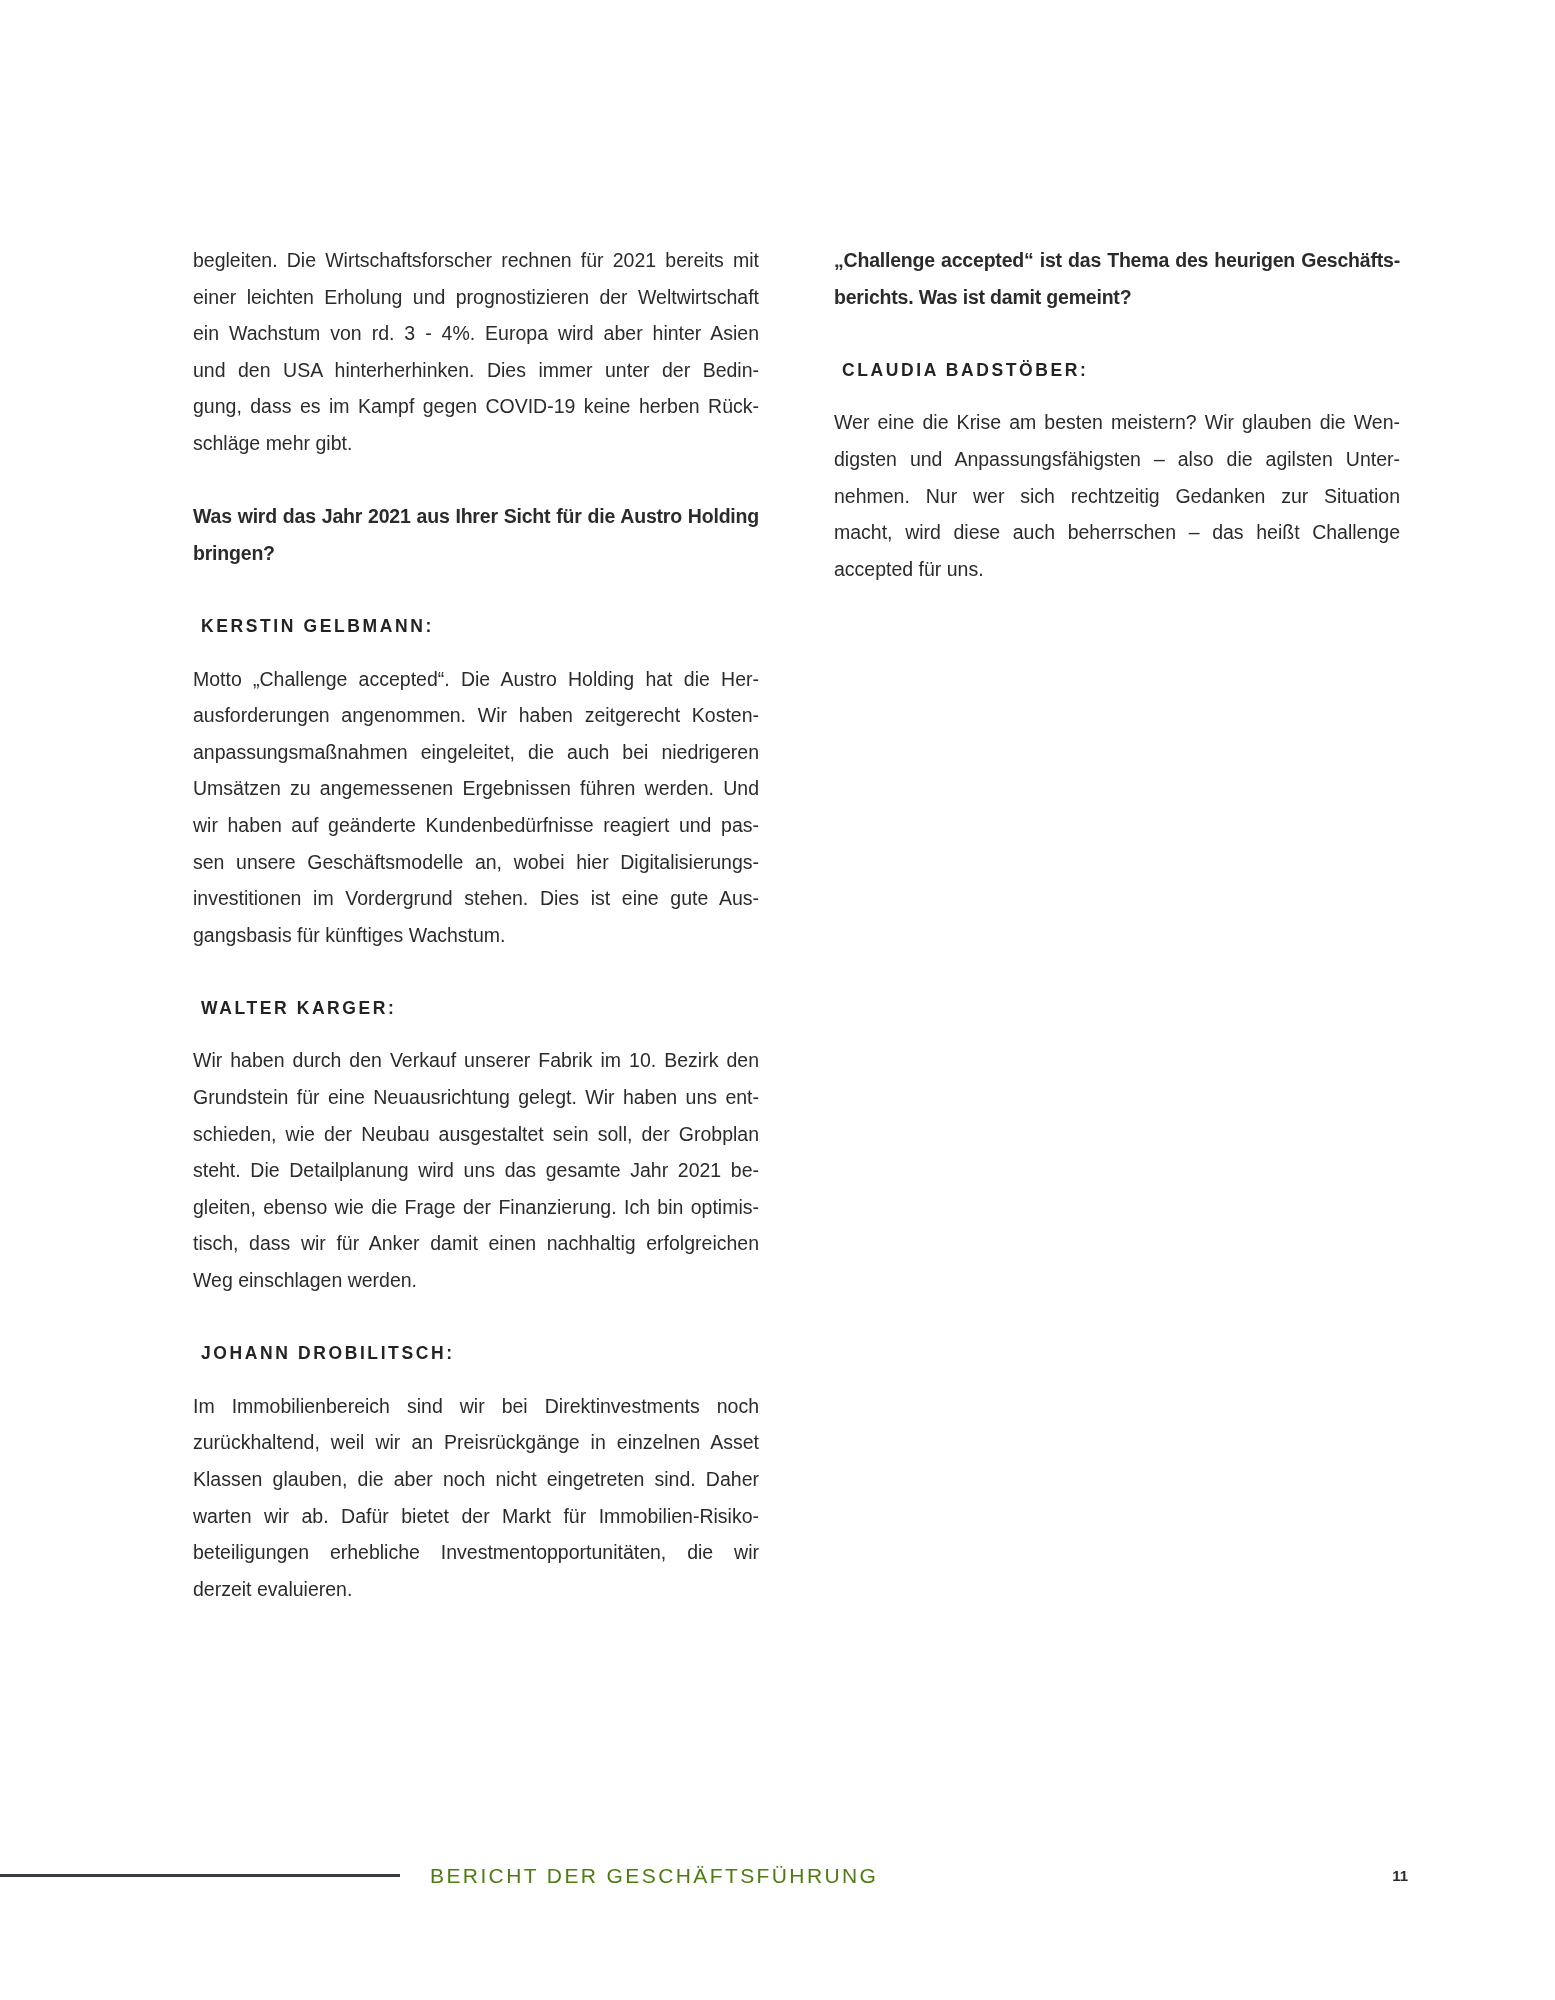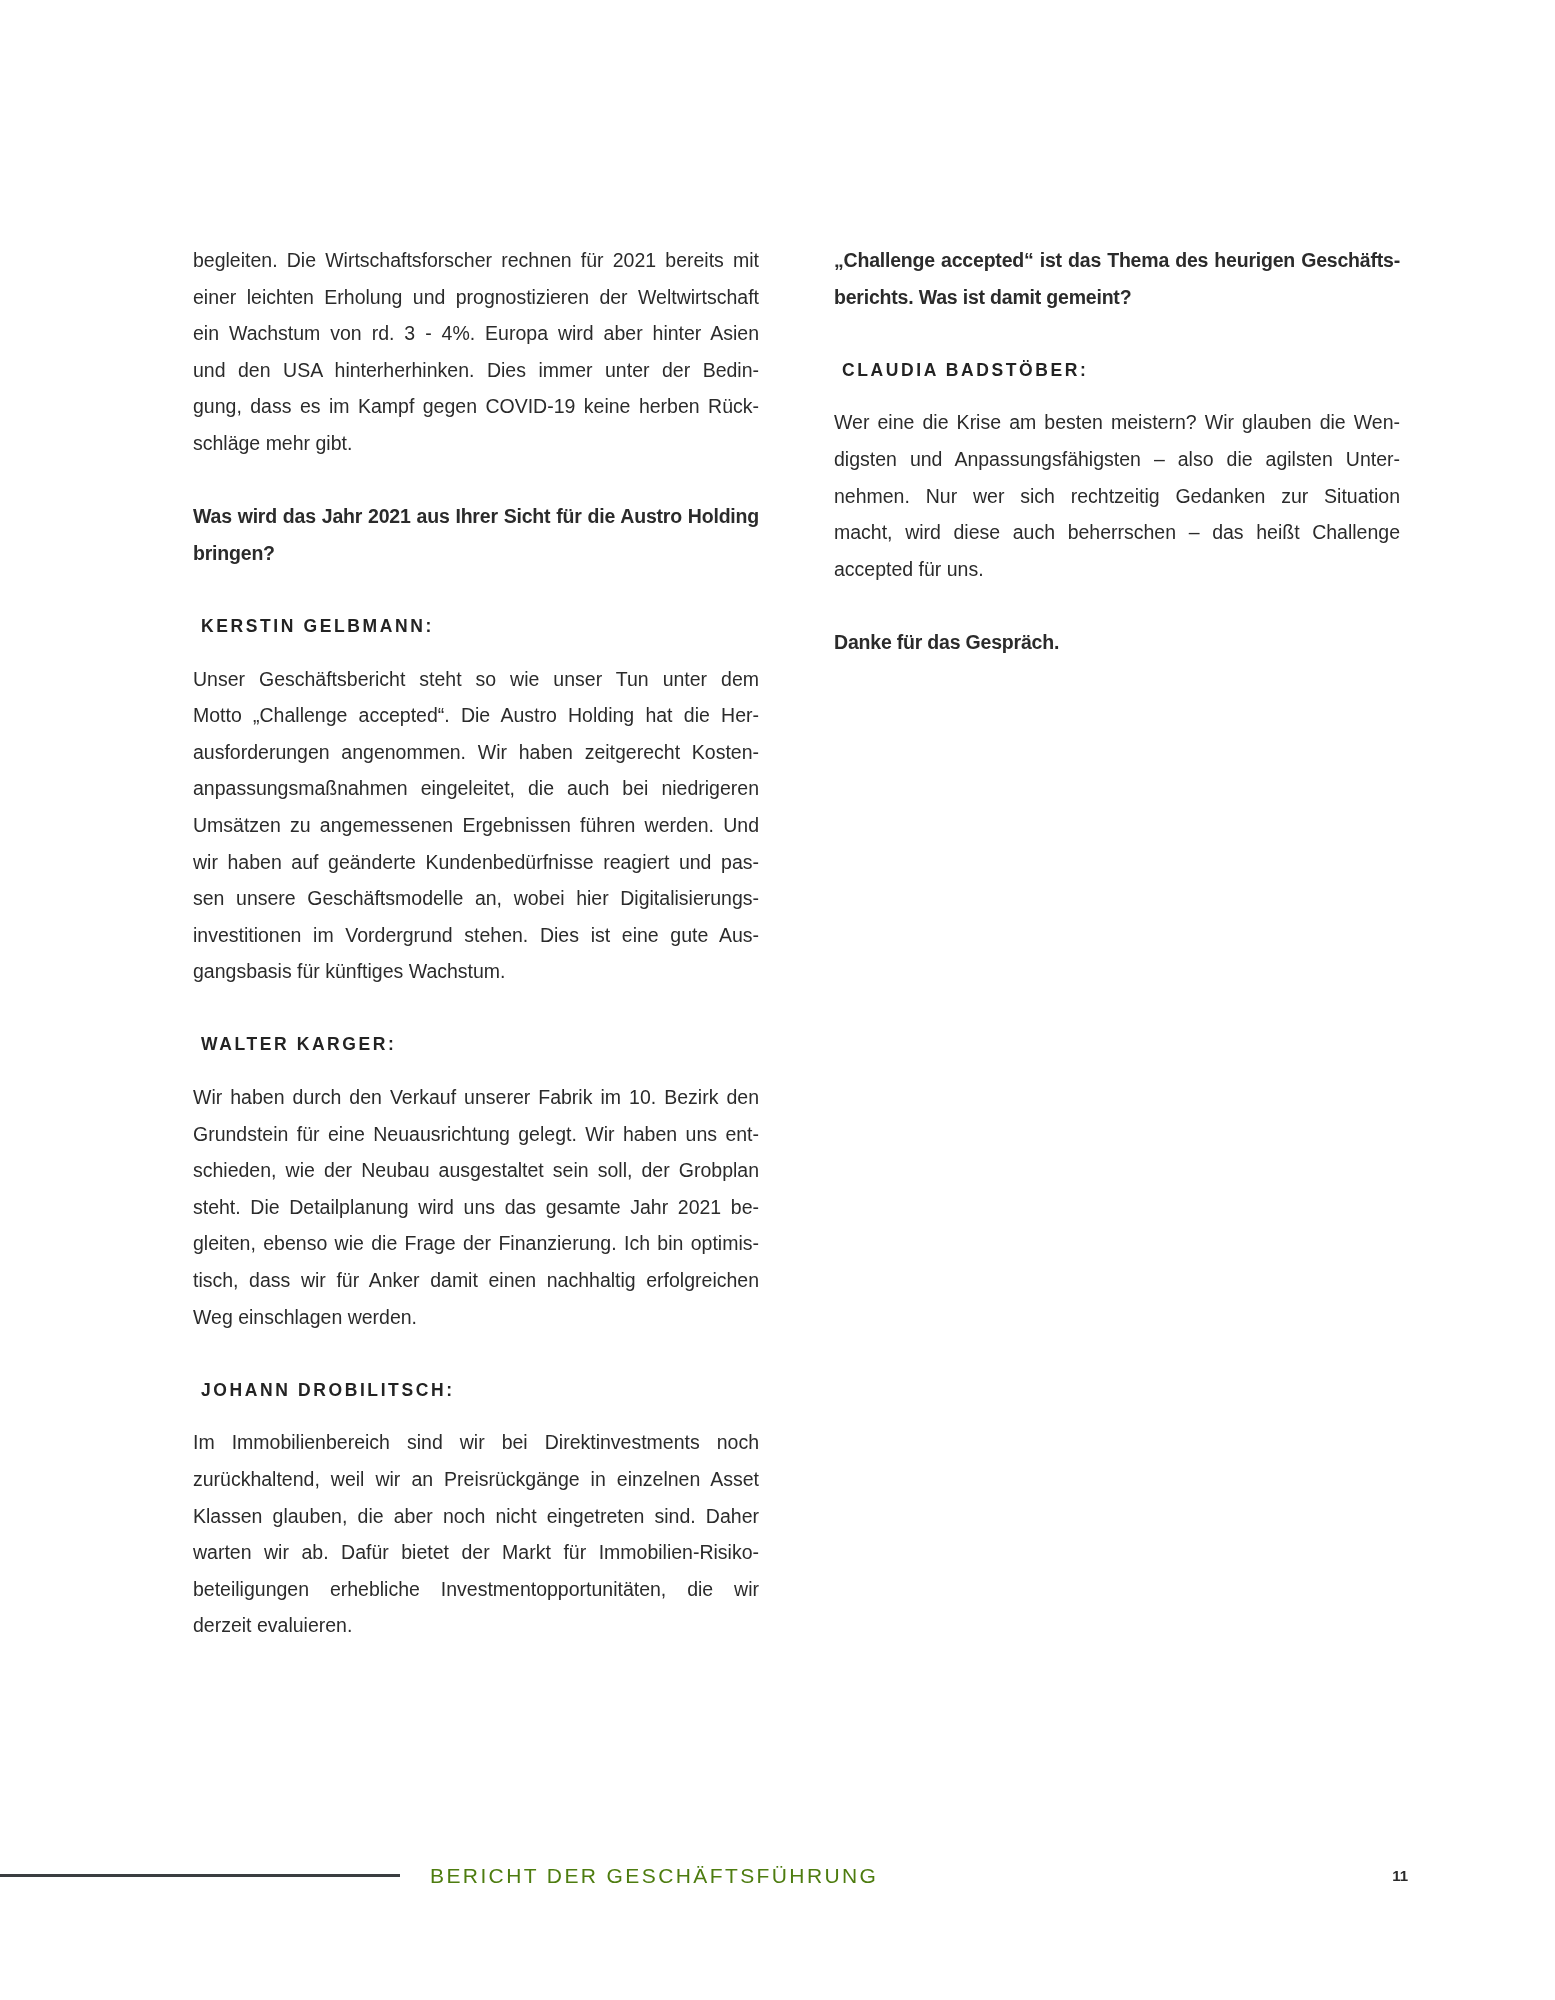--- a/index.html
+++ b/index.html
@@ -36,21 +36,20 @@
   <div class="block">
     <p class="p q">
       <span class="line">Was wird das Jahr 2021 aus Ihrer Sicht für die Austro Holding</span>
       <span class="line last">bringen?</span>
     </p>
   </div>
 
   <div class="block">
     <p class="speaker">KERSTIN GELBMANN:</p>
     <p class="p">
-      <span class="line">Unser Geschäftsbericht steht so wie unser Tun unter dem</span>
       <span class="line">Motto „Challenge accepted“. Die Austro Holding hat die Her-</span>
       <span class="line">ausforderungen angenommen. Wir haben zeitgerecht Kosten-</span>
       <span class="line">anpassungsmaßnahmen eingeleitet, die auch bei niedrigeren</span>
       <span class="line">Umsätzen zu angemessenen Ergebnissen führen werden. Und</span>
       <span class="line">wir haben auf geänderte Kundenbedürfnisse reagiert und pas-</span>
       <span class="line">sen unsere Geschäftsmodelle an, wobei hier Digitalisierungs-</span>
       <span class="line">investitionen im Vordergrund stehen. Dies ist eine gute Aus-</span>
       <span class="line last">gangsbasis für künftiges Wachstum.</span>
     </p>
   </div>
@@ -93,22 +92,17 @@
     <p class="speaker">CLAUDIA BADSTÖBER:</p>
     <p class="p">
       <span class="line">Wer eine die Krise am besten meistern? Wir glauben die Wen-</span>
       <span class="line">digsten und Anpassungsfähigsten – also die agilsten Unter-</span>
       <span class="line">nehmen. Nur wer sich rechtzeitig Gedanken zur Situation</span>
       <span class="line">macht, wird diese auch beherrschen – das heißt Challenge</span>
       <span class="line last">accepted für uns.</span>
     </p>
   </div>
 
-  <div class="block">
-    <p class="p q">
-      <span class="line last">Danke für das Gespräch.</span>
-    </p>
-  </div>
 </div>
 
 <div class="footer-rule"></div>
 <div class="footer-title">BERICHT DER GESCHÄFTSFÜHRUNG</div>
 <div class="page-number">11</div>
 
 </body></html>

